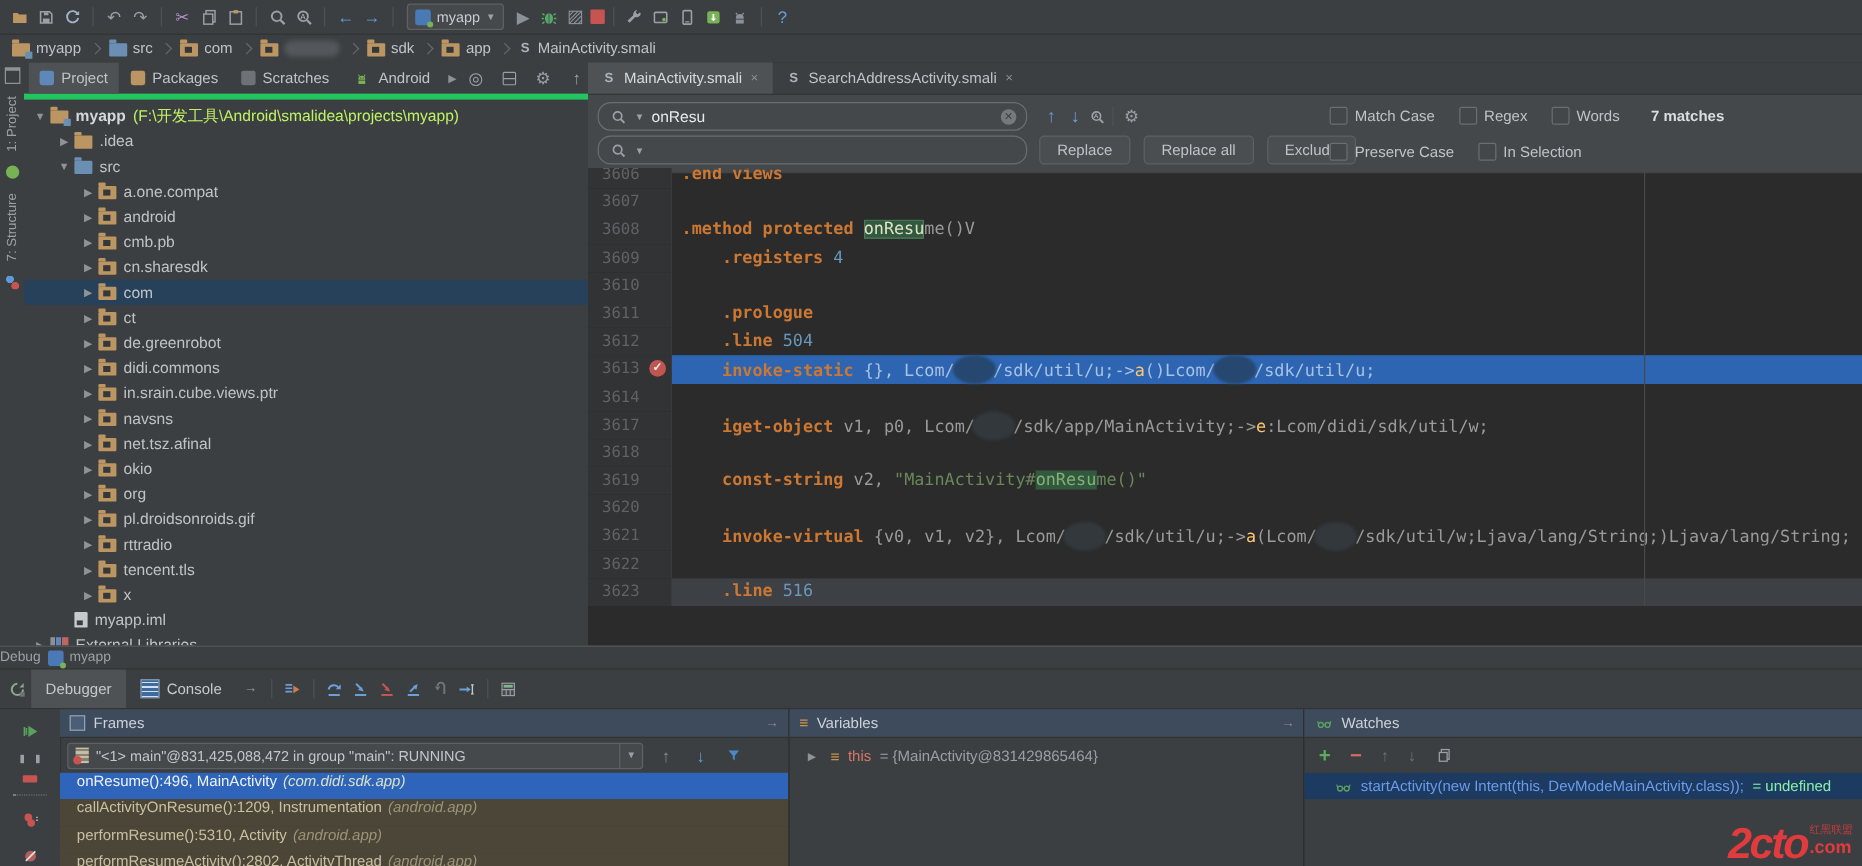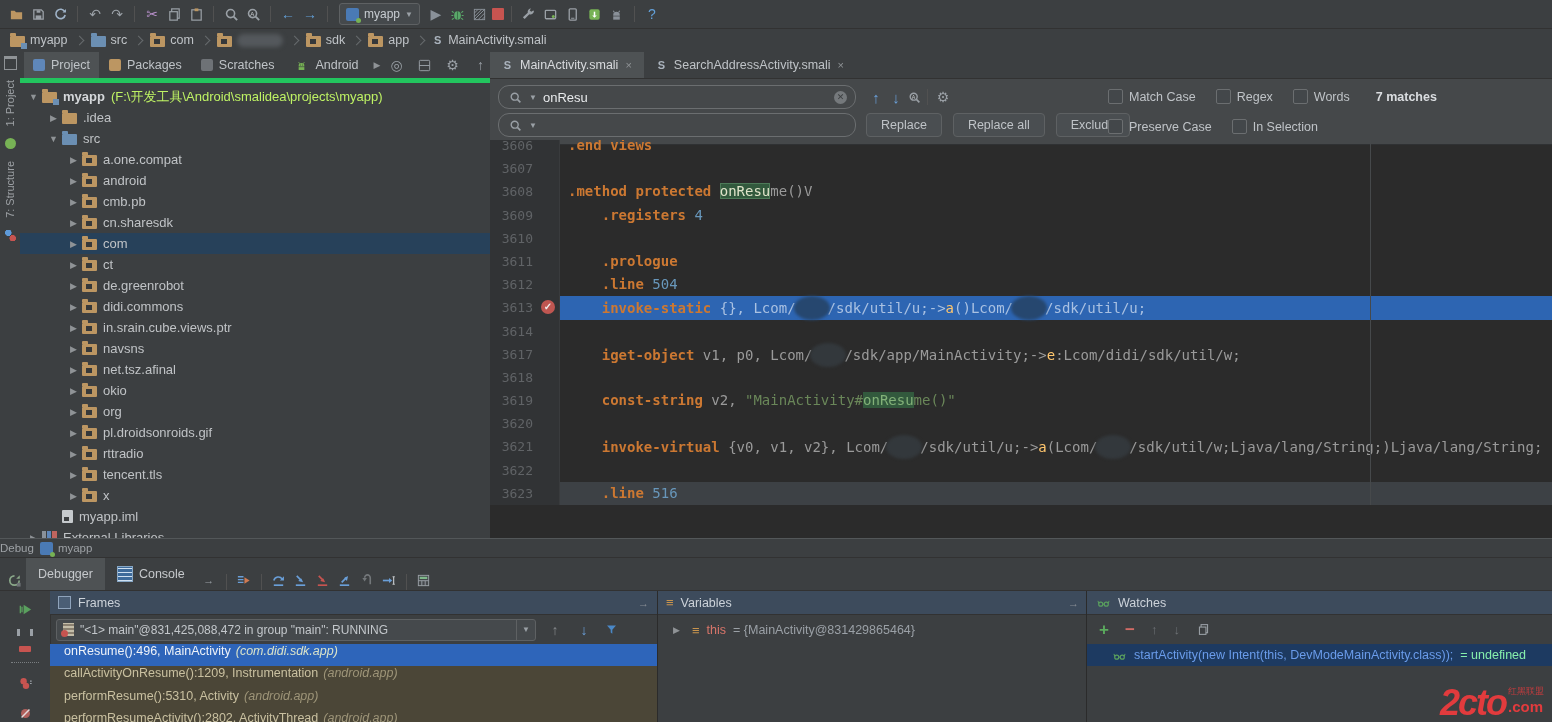--- a/index.html
+++ b/index.html
@@ -107,21 +107,21 @@
   .ms{background:#32593d;color:#82b178}
   .r{display:inline-block;width:36px;height:24px;border-radius:50%;background:#33383c;
      filter:blur(1.5px);vertical-align:-7px;margin:0 -2px}
   .exec .r{background:#26476f}
   .c{display:inline-block;width:2px;height:16px;background:#d8d8d8;vertical-align:-3px}
   
   #debug{position:absolute;left:0;top:538px;width:1552px;height:184px;background:#3c3f41;
          border-top:1px solid #535759}
   #dtitle{height:18px;display:flex;align-items:center;padding-left:0;font-size:11.5px;
           color:#9da1a5;gap:6px}
-  #dtoolbar{height:32px;display:flex;align-items:flex-end;border-top:1px solid #323232;
+  #dtoolbar{height:32px;display:flex;align-items:center;border-top:1px solid #323232;
             border-bottom:1px solid #323232;padding-left:4px;gap:2px}
   .dtab{height:32px;display:flex;align-items:center;gap:6px;padding:0 12px;font-size:12.5px;
         color:#c6c9cc}
   .dtab.act{background:#4e5254}
   .conic{width:14px;height:14px;border:1px solid #87a7c5;background:
          repeating-linear-gradient(0deg,#cfe0f0 0 1px,#3e6b9b 1px 4px);flex:none}
   #dbody{position:absolute;left:0;top:52px;right:0;bottom:0}
   #dstrip{position:absolute;left:0;top:0;width:50px;bottom:0;border-right:1px solid #323232;
           display:flex;flex-direction:column;align-items:center;padding-top:8px;gap:10px}
   .pause{width:10px;height:12px;border-left:3px solid #9aa0a6;border-right:3px solid #9aa0a6}

